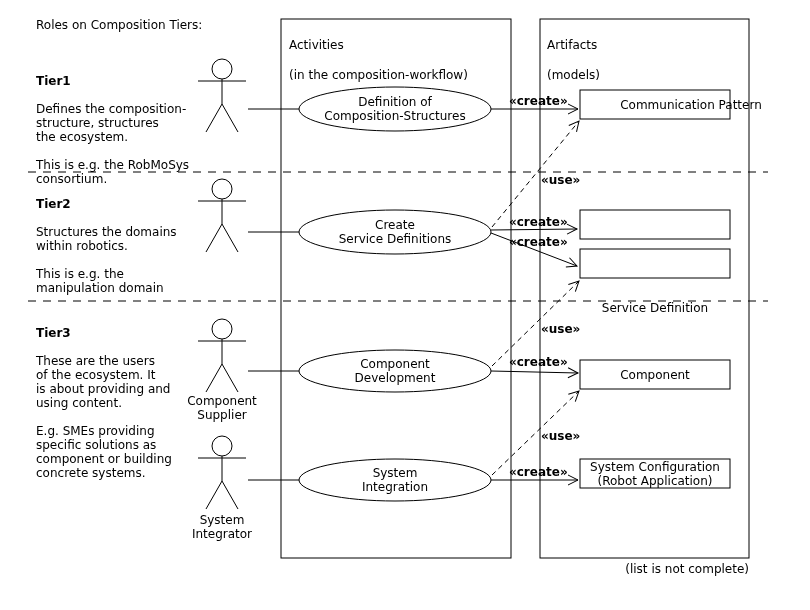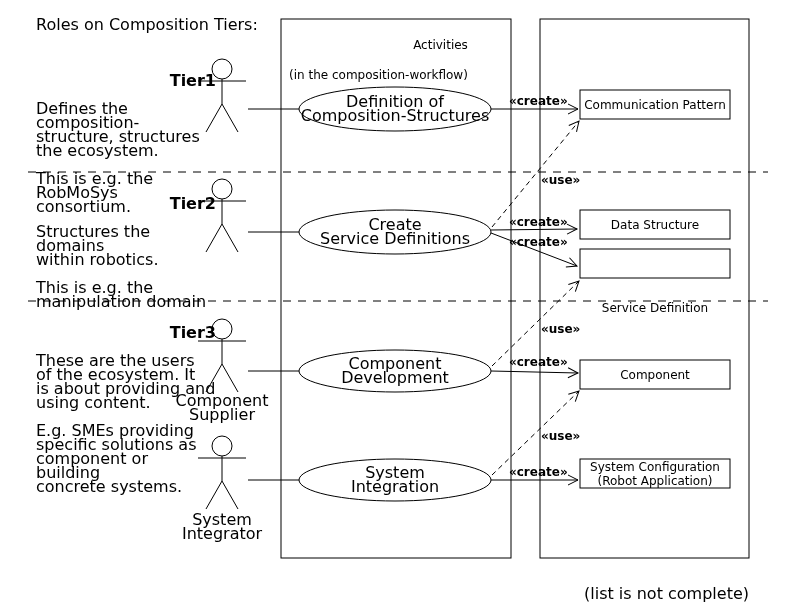--- a/index.html
+++ b/index.html
@@ -1,21 +1,21 @@
 <!DOCTYPE html>
 <html><head>
 <meta charset="utf-8">
 <style>
   html,body{margin:0;padding:0;background:#ffffff;}
   .stage{position:relative;width:810px;height:610px;background:#ffffff;
          font-family:"DejaVu Sans",sans-serif;color:#000;overflow:hidden;}
   .stage svg{position:absolute;left:0;top:0;}
-  .txt{position:absolute;font-size:16px;line-height:14px;white-space:pre-line;}
+  .txt{position:absolute;font-size:12px;line-height:14px;white-space:pre-line;}
   .hdr{position:absolute;font-size:12px;line-height:15px;white-space:pre-line;}
-  .bold{font-weight:bold;text-align:right;}
+  .bold{font-weight:bold;}
   .ctr{text-align:center;}
   .rtxt{position:absolute;font-size:12px;line-height:14px;white-space:pre-line;
         display:flex;align-items:center;justify-content:center;text-align:center;}
   .edge{position:absolute;font-size:12px;line-height:12px;font-weight:bold;}
 </style>
 </head>
 <body>
 
 <div class="stage">
 
@@ -131,46 +131,49 @@
 specific solutions as
 component or building
 concrete systems.</div>
   </div>
 
   <div class="txt ctr" style="left:152px;top:394px;width:140px;">Component
 Supplier</div>
   <div class="txt ctr" style="left:152px;top:513px;width:140px;">System
 Integrator</div>
 
-  <div class="hdr" style="left:289px;top:23px;text-align:right;">
+  <div class="hdr" style="left:289px;top:23px;">
     <div>Activities</div>
     <div>(in the composition-workflow)</div>
+  </div>
+  <div class="hdr" style="left:547px;top:23px;">
+    <div>Artifacts</div>
+    <div>(models)</div>
   </div>
 
   <div class="txt ctr" style="left:299px;top:218px;width:192px;">Create
 Service Definitions</div>
   <div class="txt ctr" style="left:299px;top:95px;width:192px;">Definition of
 Composition-Structures</div>
   <div class="txt ctr" style="left:299px;top:357px;width:192px;">Component
 Development</div>
   <div class="txt ctr" style="left:299px;top:466px;width:192px;">System
 Integration</div>
 
-  <div class="rtxt" style="left:580px;top:90px;width:150px;height:29px;">Communication Pattern</div>
-  <div class="rtxt" style="left:580px;top:210px;width:150px;height:29px;">Data Structure</div>
+  <div class="rtxt" style="left:580px;top:90px;width:150px;height:29px;padding-left:36px;">Communication Pattern</div>
   <div class="rtxt" style="left:580px;top:249px;width:150px;height:29px;margin-top:44px;">Service Definition</div>
   <div class="rtxt" style="left:580px;top:360px;width:150px;height:29px;">Component</div>
   <div class="rtxt" style="left:580px;top:459px;width:150px;height:29px;">System Configuration
 (Robot Application)</div>
 
   <div class="edge ctr" style="left:509px;top:95px;width:54px;">«create»</div>
   <div class="edge ctr" style="left:509px;top:216px;width:54px;">«create»</div>
   <div class="edge ctr" style="left:509px;top:236px;width:54px;">«create»</div>
   <div class="edge ctr" style="left:509px;top:356px;width:54px;">«create»</div>
   <div class="edge ctr" style="left:509px;top:466px;width:54px;">«create»</div>
 
   <div class="edge" style="left:541px;top:174px;">«use»</div>
   <div class="edge" style="left:541px;top:323px;">«use»</div>
   <div class="edge" style="left:541px;top:430px;">«use»</div>
 
-  <div class="txt" style="left:560px;top:562px;width:189px;text-align:right;margin-top:25px;">(list is not complete)</div>
+  <div class="txt" style="left:560px;top:562px;width:189px;text-align:right;">(list is not complete)</div>
 
 </div>
 
 </body></html>

